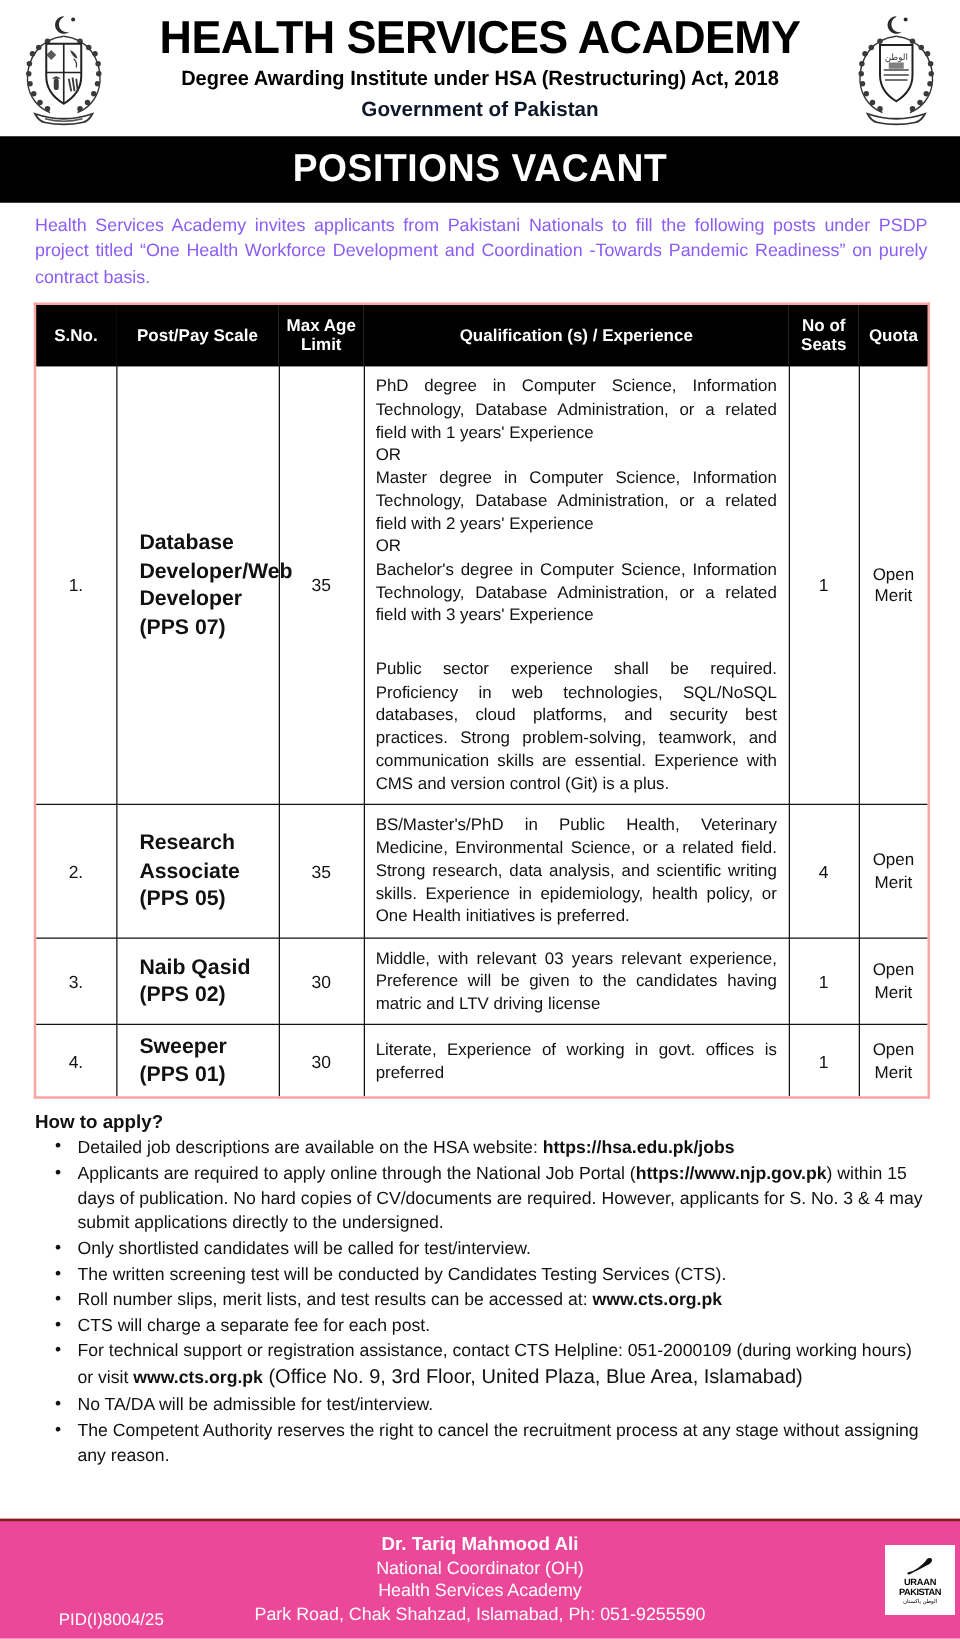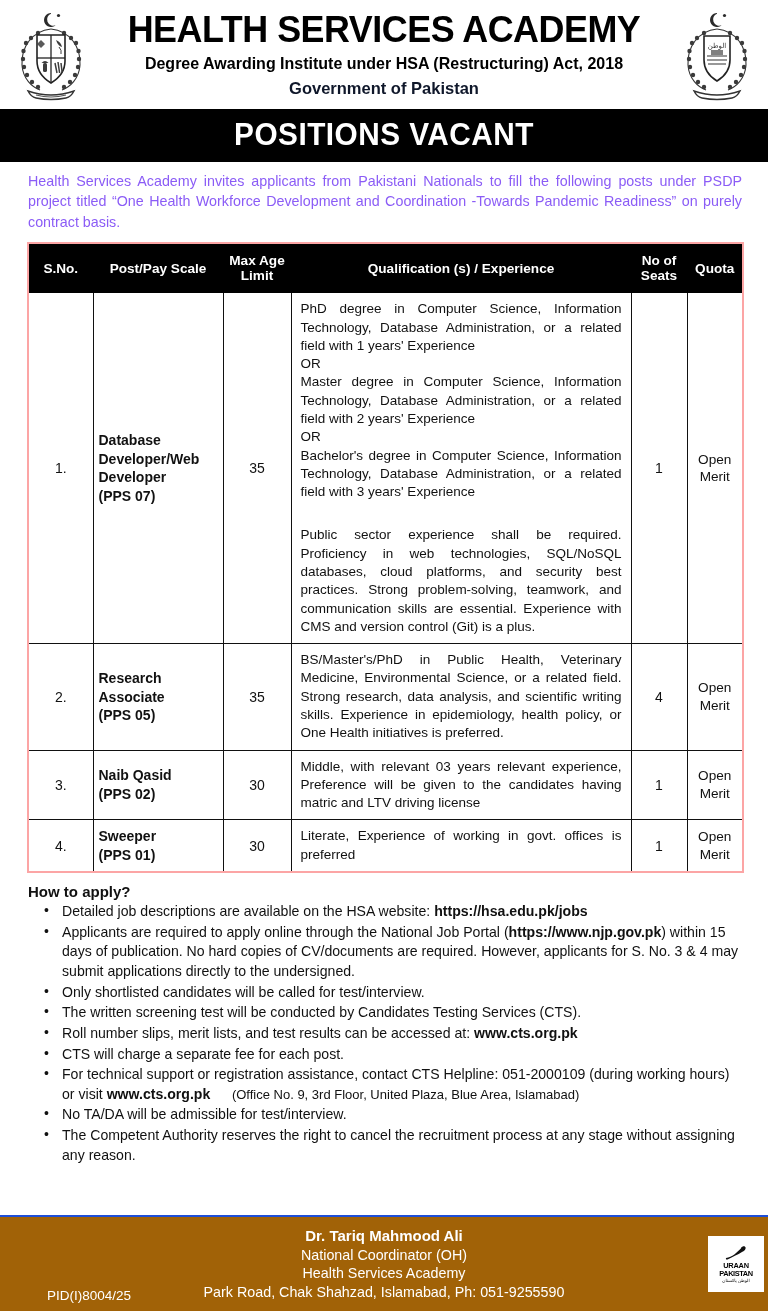--- a/index.html
+++ b/index.html
@@ -77,21 +77,21 @@
   thead th.sep { border-left:1px solid #fff; border-right:1px solid #fff; }
 
   col.c-sno   { width:65px; }
   col.c-post  { width:130px; }
   col.c-age   { width:68px; }
   col.c-qual  { width:340px; }
   col.c-seats { width:56px; }
   col.c-quota { width:56px; }
 
   td.sno   { text-align:center; font-size:14px; }
-  td.post  { font-weight:bold; font-size:14px; line-height:1.32; padding:6px 4px 6px 5px; }
+  td.post  { font-weight:bold; font-size:17px; line-height:1.32; padding:6px 4px 6px 18px; }
   td.age   { text-align:center; font-size:14px; }
   td.qual  { font-size:13.5px; line-height:1.355; padding:7px 9px 7px 9px; text-align:justify; }
   td.seats { text-align:center; font-size:14px; }
   td.quota { text-align:center; font-size:13.6px; line-height:1.3; }
 
   td.qual p { margin:0; }
   td.qual p.or { text-align:left; }
   td.qual p.gap { margin-top:25px; }
 
   
@@ -105,28 +105,28 @@
     line-height:1.395;
     margin-bottom:1px;
     text-align:left;
   }
   ul.apply-list li::before {
     content:"\2022";
     position:absolute; left:16px; top:-1px;
     font-size:14px;
   }
   ul.apply-list li b { font-weight:bold; }
-  li .small { font-size:13px;margin-left:18px; }
+  li .small { font-size:16px; }
 
   
   .footer {
     position:absolute; left:0; right:0; bottom:0;
-    background:#a16207; color:#fff;
+    background:#ec4899; color:#fff;
     height:96px;
-    border-top:2px solid #1d4ed8;
+    border-top:2px solid #7f1d1d;
   }
   .footer-inner {
     position:relative; height:100%;
     display:flex; align-items:center; justify-content:center;
   }
   .sign-block { text-align:center; line-height:1.3; }
   .sign-name { font-size:15px; font-weight:bold; }
   .sign-role, .sign-org, .sign-addr { font-size:14.3px; }
   .pid {
     position:absolute; left:10px; bottom:8px;

